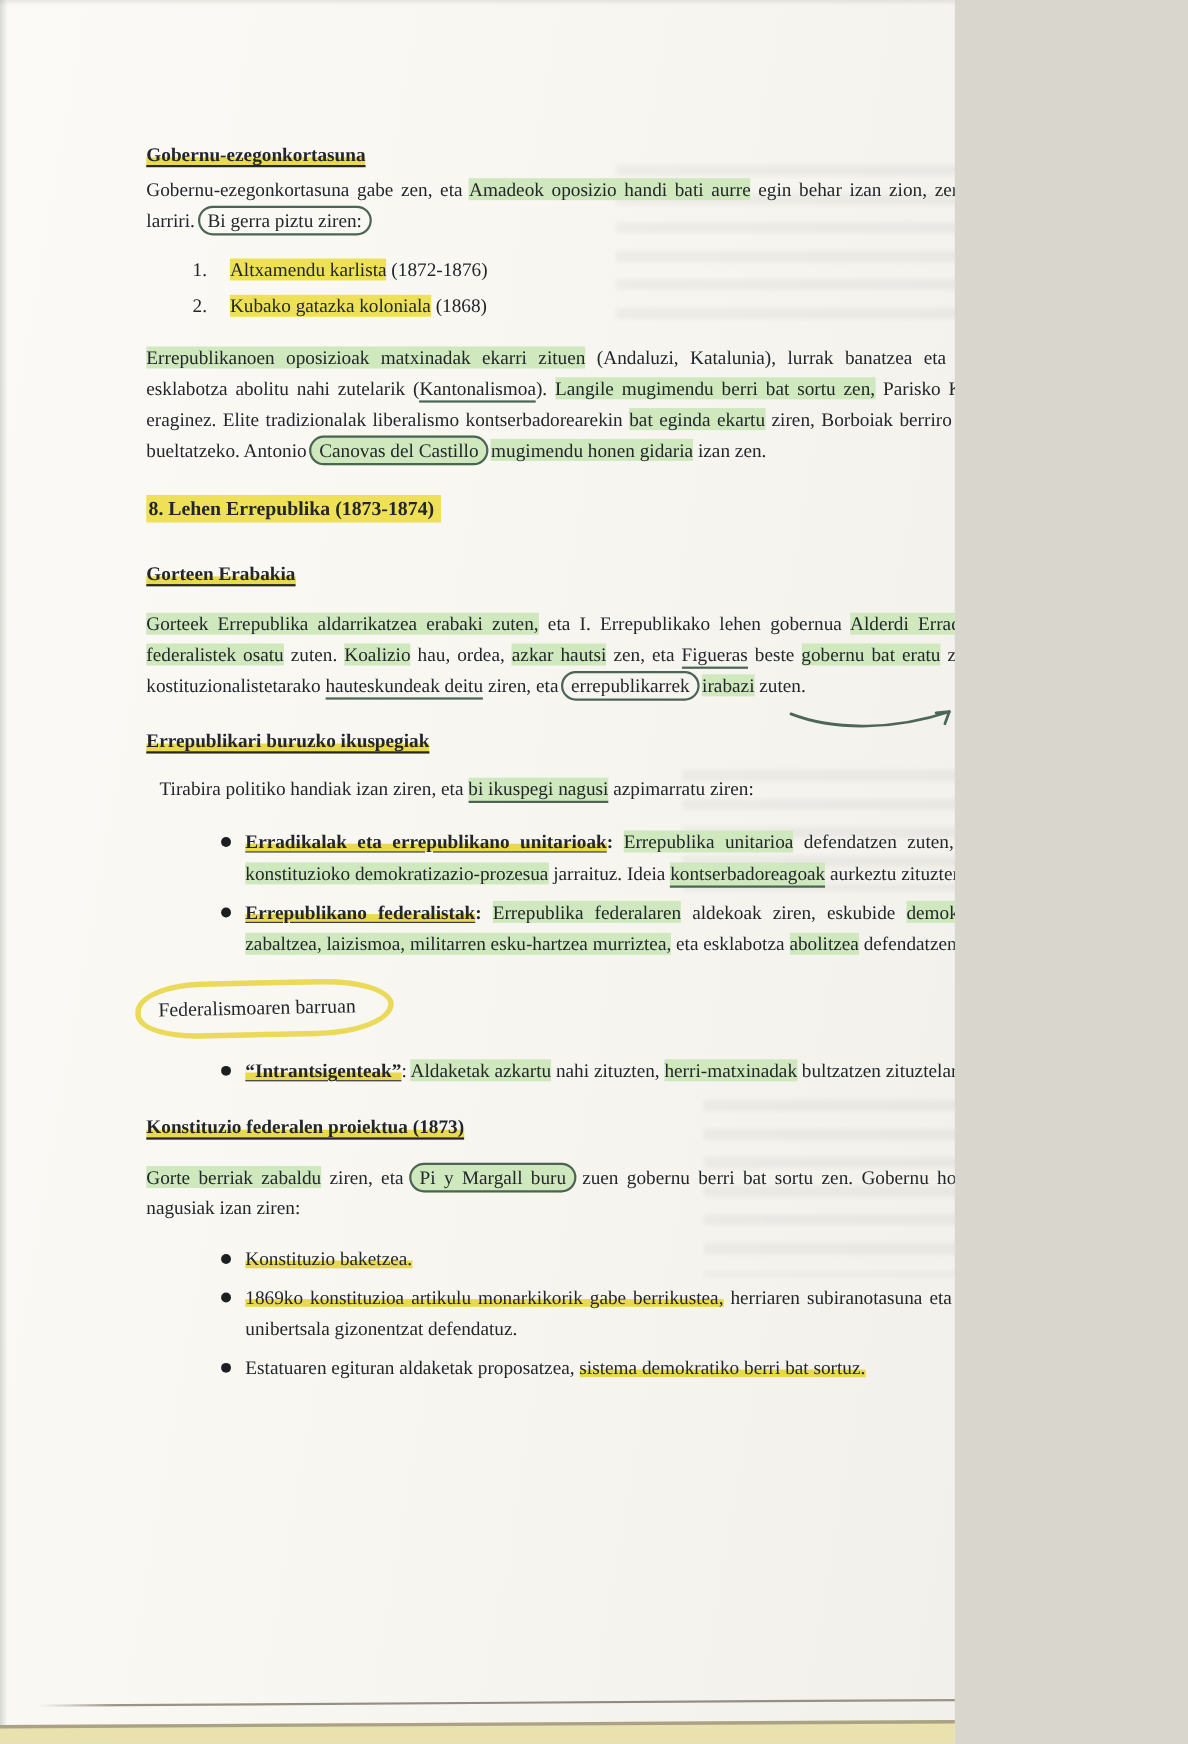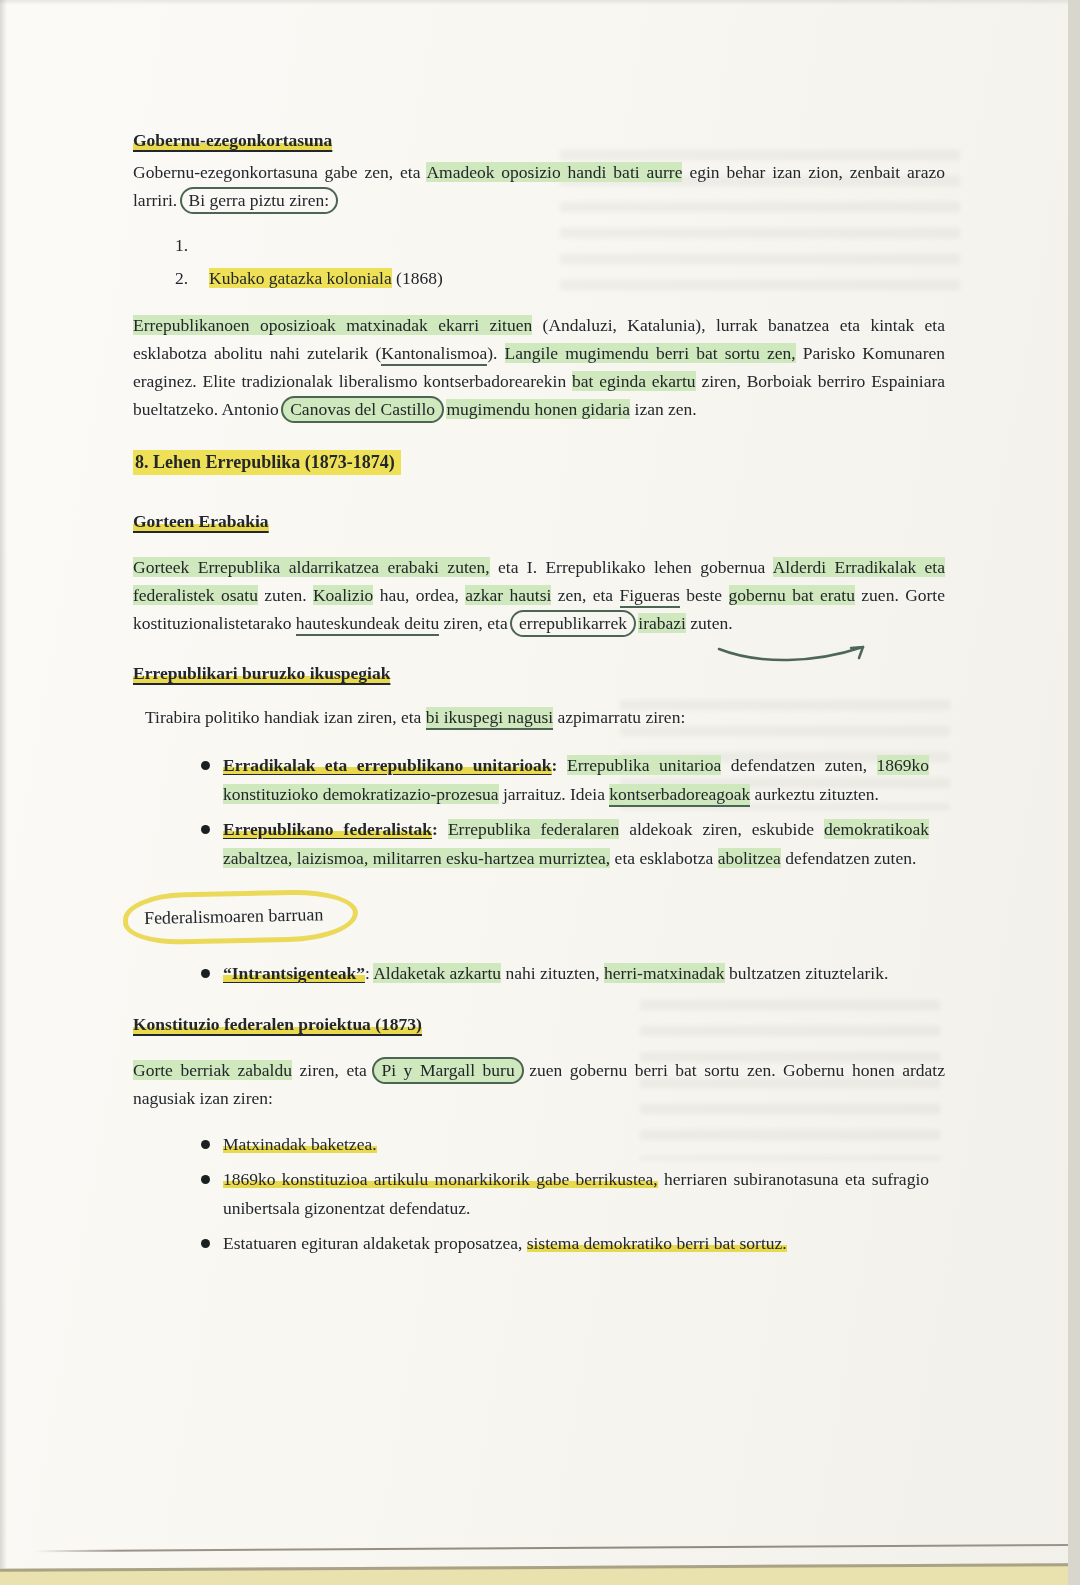--- a/index.html
+++ b/index.html
@@ -1,18 +1,18 @@
 <!DOCTYPE html>
 <html style="--ink: #23272b; --highlight_yellow: #efe157; --highlight_green: #cfe8bd; --marker_yellow: #e9d94e; --pen_green: #4b6454; --table_beige: #e9e1ae;"><head>
 <meta charset="utf-8">
 <style>
   html,body{margin:0;padding:0;background:#d9d6cd;}
   .photo{
     position:relative;
-    width:1068px;height:1585px;
+    width:868px;height:1585px;
     background:linear-gradient(100deg,#fbfaf6 0%,#f8f7f2 40%,#f4f3ee 75%,#f1f0ea 100%);
     overflow:hidden;
     font-family:"Liberation Serif","DejaVu Serif",serif;
     color:var(--ink,#23272b);
   }
   .photo::before{ 
     content:"";position:absolute;left:0;top:0;bottom:0;width:7px;
     background:linear-gradient(to right,rgba(60,70,60,.18),rgba(60,70,60,0));
   }
   .photo::after{ 
@@ -94,20 +94,21 @@
 
   <div class="content">
 
     <h1><span class="head-mark">Gobernu-ezegonkortasuna</span></h1>
 
     <p style="margin-top:6px;"><span>Gobernu-ezegonkortasuna gabe zen, eta </span><span class="hg">Amadeok oposizio handi bati aurre</span><span> egin behar izan zion, zenbait arazo larriri. </span><span class="ce">Bi gerra piztu ziren:</span></p>
 
     <ol class="numlist">
       <li>
         <span class="num">1.</span>
+        <span class="li-body"><span class="hy">Altxamendu karlista</span><span> (1872-1876)</span></span>
       </li>
       <li>
         <span class="num">2.</span>
         <span class="li-body"><span class="hy">Kubako gatazka koloniala</span><span> (1868)</span></span>
       </li>
     </ol>
 
     <p style="margin-bottom:24px;"><span class="hg">Errepublikanoen oposizioak matxinadak ekarri zituen</span><span> (Andaluzi, Katalunia), lurrak banatzea eta kintak eta esklabotza abolitu nahi zutelarik (</span><span class="pu">Kantonalismoa</span><span>). </span><span class="hg">Langile mugimendu berri bat sortu zen,</span><span> Parisko Komunaren eraginez. Elite tradizionalak liberalismo kontserbadorearekin </span><span class="hg">bat eginda ekartu</span><span> ziren, Borboiak berriro Espainiara bueltatzeko. Antonio </span><span class="ce hg">Canovas del Castillo</span><span> </span><span class="hg">mugimendu honen gidaria</span><span> izan zen.</span></p>
 
     <h2><span class="hy-big">8. Lehen Errepublika (1873-1874)</span></h2>
@@ -148,21 +149,21 @@
       </li>
     </ul>
 
     <h3 style="margin-top:24px;"><span class="head-mark">Konstituzio federalen proiektua (1873)</span></h3>
 
     <p style="margin:20px 0 18px;"><span class="hg">Gorte berriak zabaldu</span><span> ziren, eta </span><span class="ce hg">Pi y Margall buru</span><span> zuen gobernu berri bat sortu zen. Gobernu honen ardatz nagusiak izan ziren:</span></p>
 
     <ul class="dotlist">
       <li>
         <span class="dot"></span>
-        <span class="li-body"><span class="my">Matxinadak baketzea.</span></span>
+        <span class="li-body"><span class="my">Konstituzio baketzea.</span></span>
       </li>
       <li>
         <span class="dot"></span>
         <span class="li-body"><span class="my">1869ko konstituzioa artikulu monarkikorik gabe berrikustea,</span><span> herriaren subiranotasuna eta sufragio unibertsala gizonentzat defendatuz.</span></span>
       </li>
       <li>
         <span class="dot"></span>
         <span class="li-body"><span>Estatuaren egituran aldaketak proposatzea, </span><span class="my">sistema demokratiko berri bat sortuz.</span></span>
       </li>
     </ul>

